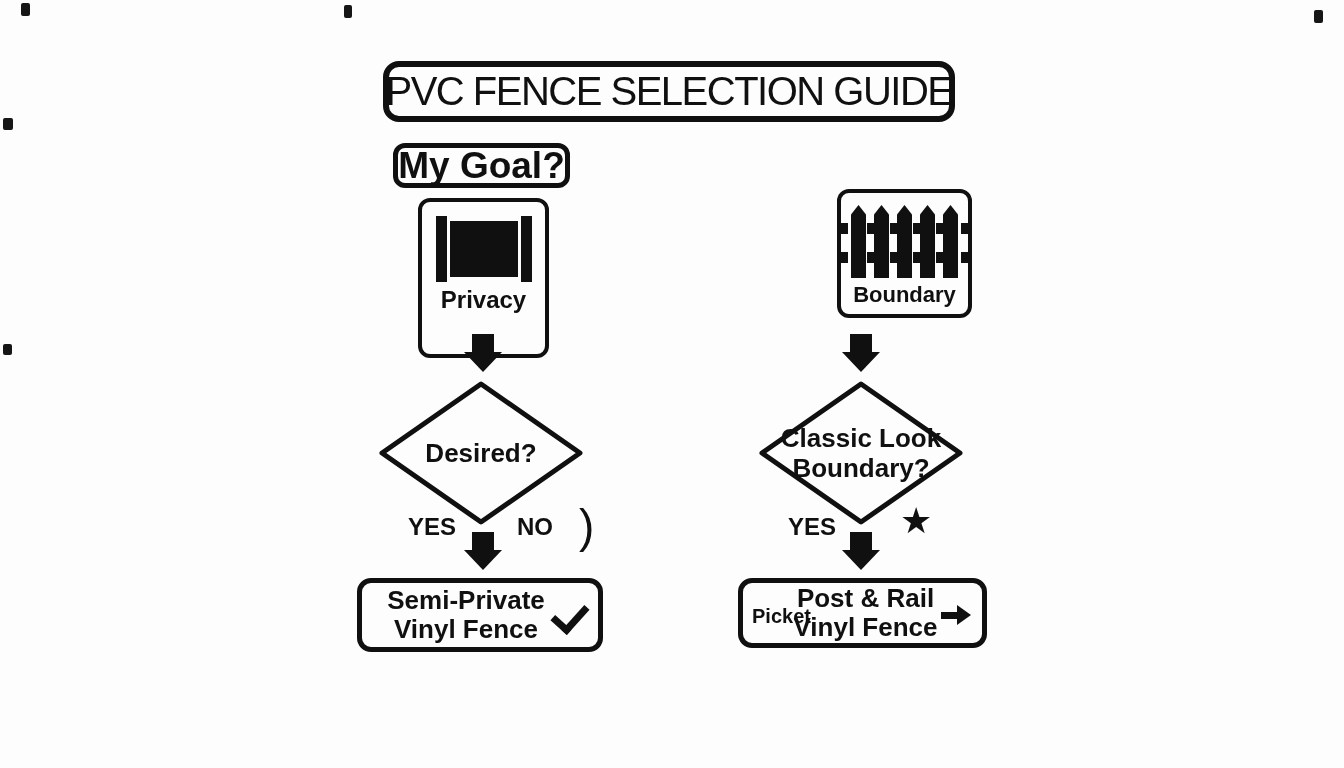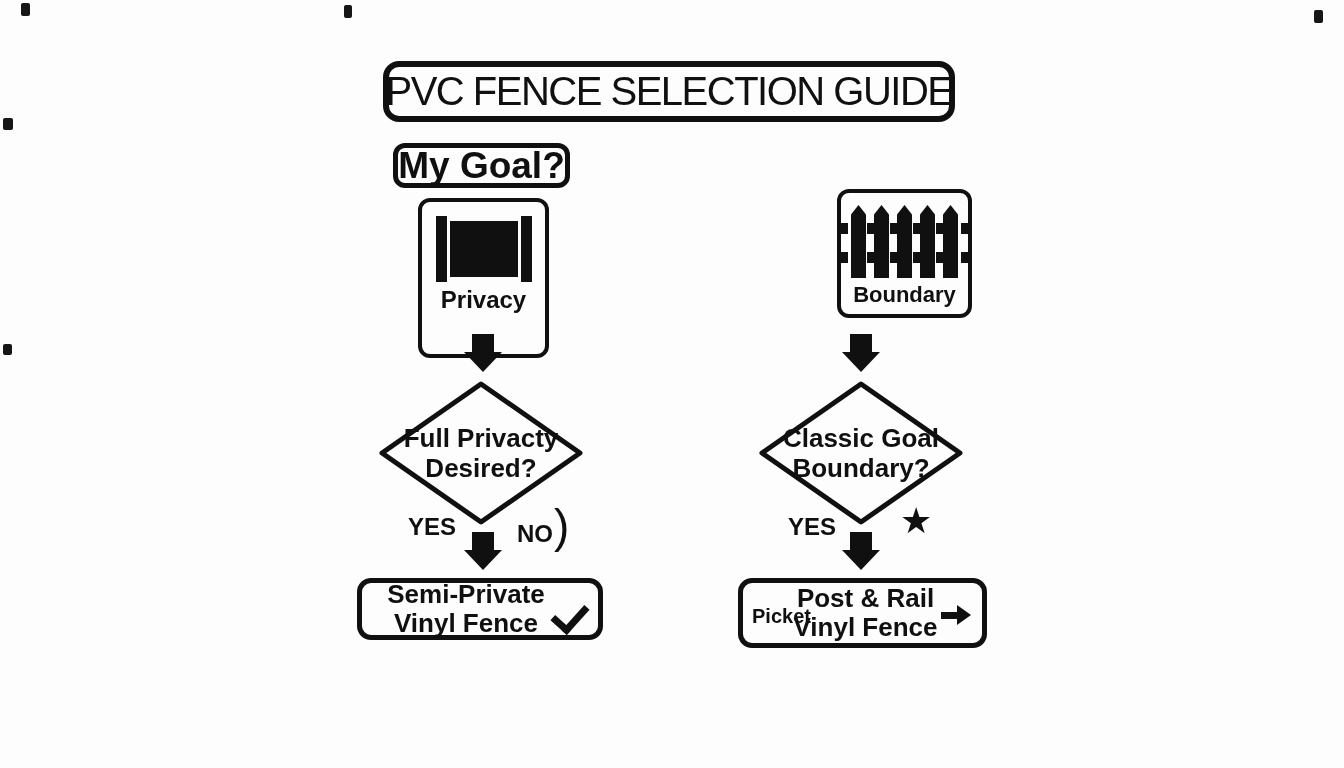--- a/index.html
+++ b/index.html
@@ -66,27 +66,27 @@
   .diamond svg{position:absolute;inset:0;}
   .diamond-text{
     position:absolute;inset:0;display:flex;flex-direction:column;
     align-items:center;justify-content:center;
     font-size:26px;font-weight:700;line-height:30px;text-align:center;
   }
   .diamond.left{left:379px;top:381px;}
   .diamond.right{left:759px;top:381px;}
 
   .branch-label{position:absolute;font-size:24px;font-weight:700;white-space:nowrap;}
-  .no-wrap{display:flex;align-items:center;}
+  .no-wrap{display:flex;align-items:flex-start;gap:25px;}
   .no-paren{font-size:46px;font-weight:500;line-height:0.9;position:relative;top:-7px;margin-left:1px;}
   .star{position:absolute;font-size:36px;line-height:1;color:#101010;}
 
   
   .result-box{border-radius:14px;}
-  .result-box.left{left:357px;top:578px;width:246px;height:62px;}
+  .result-box.left{left:357px;top:578px;width:246px;height:74px;}
   .result-box.right{left:738px;top:578px;width:249px;height:70px;}
   .result-text{
     display:flex;flex-direction:column;align-items:center;justify-content:center;
     font-size:26px;font-weight:700;line-height:29px;text-align:center;
   }
   .result-box.left .result-text{margin-right:28px;}
   .result-box.right .result-text{margin-left:6px;}
   .check-icon{
     position:absolute;right:17px;top:15px;width:15px;height:27px;
     border-right:7px solid #101010;border-bottom:7px solid #101010;
@@ -144,21 +144,20 @@
   <div class="arrow-down" style="left:464px;top:334px;">
     <div class="stem"></div>
     <div class="head"></div>
   </div>
 
   <div class="diamond left">
     <svg viewBox="0 0 204 144" width="204" height="144">
       <polygon points="102,3 201,72 102,141 3,72" fill="#fdfdfe" stroke="#101010" stroke-width="5" stroke-linejoin="round"></polygon>
     </svg>
     <div class="diamond-text">
-      <span>Full Privacty</span>
       <span>Desired?</span>
     </div>
   </div>
 
   <div class="branch-label" style="left:408px;top:513px;">YES</div>
   <div class="branch-label no-wrap" style="left:517px;top:513px;">
     <span>NO</span>
     <span class="no-paren">)</span>
   </div>
 
@@ -201,21 +200,21 @@
   <div class="arrow-down" style="left:842px;top:334px;">
     <div class="stem"></div>
     <div class="head"></div>
   </div>
 
   <div class="diamond right">
     <svg viewBox="0 0 204 144" width="204" height="144">
       <polygon points="102,3 201,72 102,141 3,72" fill="#fdfdfe" stroke="#101010" stroke-width="5" stroke-linejoin="round"></polygon>
     </svg>
     <div class="diamond-text">
-      <span>Classic Goal</span>
+      <span>Classic Look</span>
       <span>Boundary?</span>
     </div>
   </div>
 
   <div class="branch-label" style="left:788px;top:513px;">YES</div>
   <div class="star" style="left:900px;top:503px;">★</div>
 
   <div class="arrow-down" style="left:842px;top:532px;">
     <div class="stem"></div>
     <div class="head"></div>

